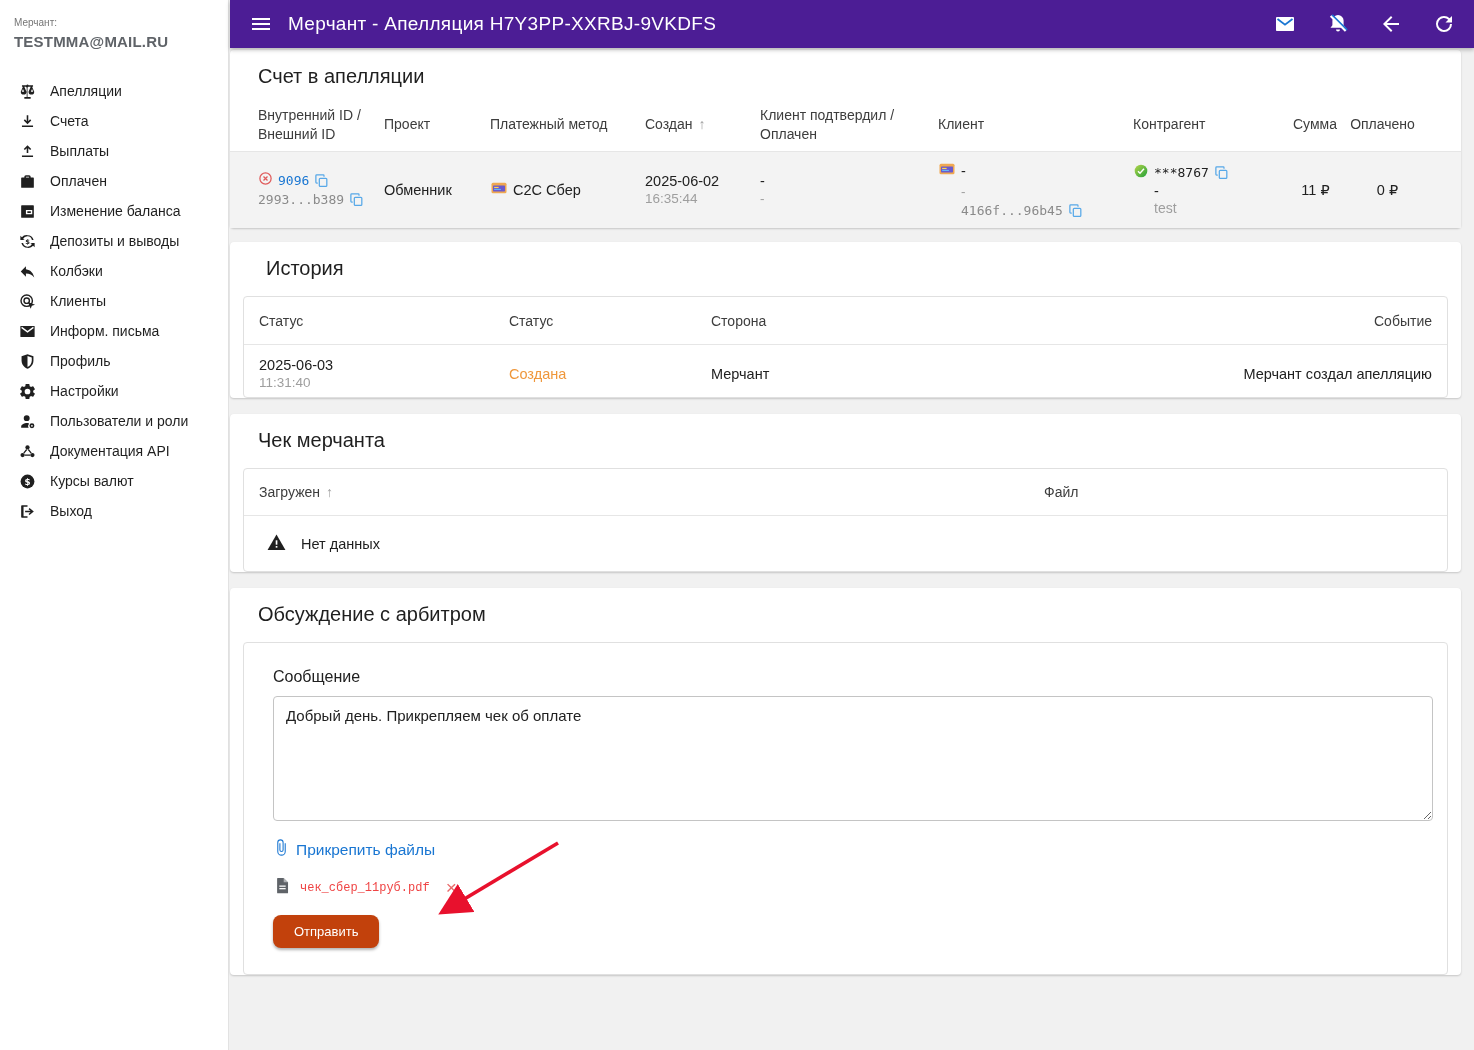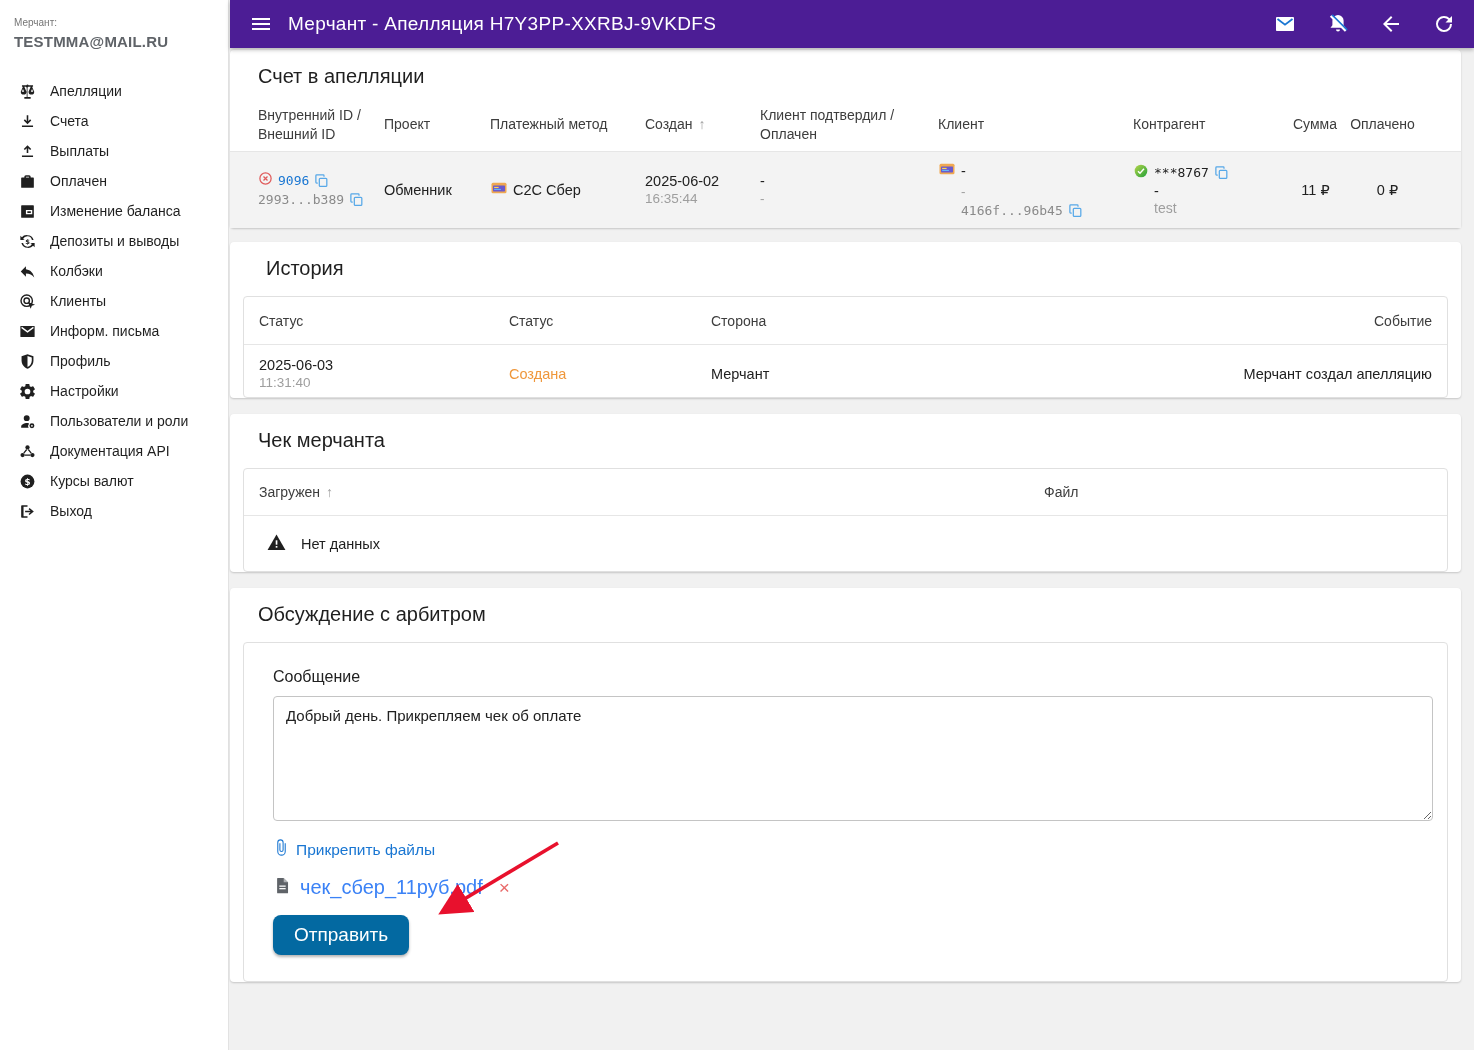--- a/index.html
+++ b/index.html
@@ -57,23 +57,23 @@
   .t3-head { height:47px; border-bottom:1px solid #e6e6e6; }
   .t3-row { min-height:55px; }
   .nodata { display:flex; align-items:center; gap:14px; font-size:14.5px; color:#1f1f1f; padding-left:7px; }
 
   
   .disc-inner { padding:25px 29px 26px 29px; }
   .msg-label { font-size:16px; color:#212121; margin-bottom:10px; }
   .msg-area { width:1160px; height:125px; border:1px solid #c4c4c4; border-radius:4px; padding:10px 12px; font-family:"Liberation Sans","DejaVu Sans",sans-serif; font-size:15px; color:#212121; resize:both; outline:none; display:block; }
   .attach-link { display:inline-flex; align-items:center; gap:6px; color:#1976d2; font-size:15.5px; margin-top:18px; cursor:pointer; }
   .file-row { display:flex; align-items:center; gap:8px; margin-top:16px; }
-  .file-name { font-size:20px; color:#3b82f6; }
+  .file-name { font-size:12px; color:#ef4444;font-family:Liberation Mono, monospace; }
   .file-remove { color:#e96b6b; font-size:19px; margin-left:8px; cursor:pointer; line-height:16px; }
-  .send-btn { margin-top:16px; background:#0369a1; color:#fff; border:none; border-radius:8px; font-size:19px; font-family:inherit; padding:9px 21px; cursor:pointer; box-shadow:0 2px 3px rgba(0,0,0,.3); }
+  .send-btn { margin-top:16px; background:#c2410c; color:#fff; border:none; border-radius:8px; font-size:13px; font-family:inherit; padding:9px 21px; cursor:pointer; box-shadow:0 2px 3px rgba(0,0,0,.3); }
 
   .annot-arrow { position:absolute; left:200px; top:780px; width:180px; height:120px; z-index:9; pointer-events:none; }
 </style>
 </head>
 <body>
 
 <div class="sidebar">
   <div class="merchant-block">
     <div class="merchant-label">Мерчант:</div>
     <div class="merchant-email">TESTMMA@MAIL.RU</div>

